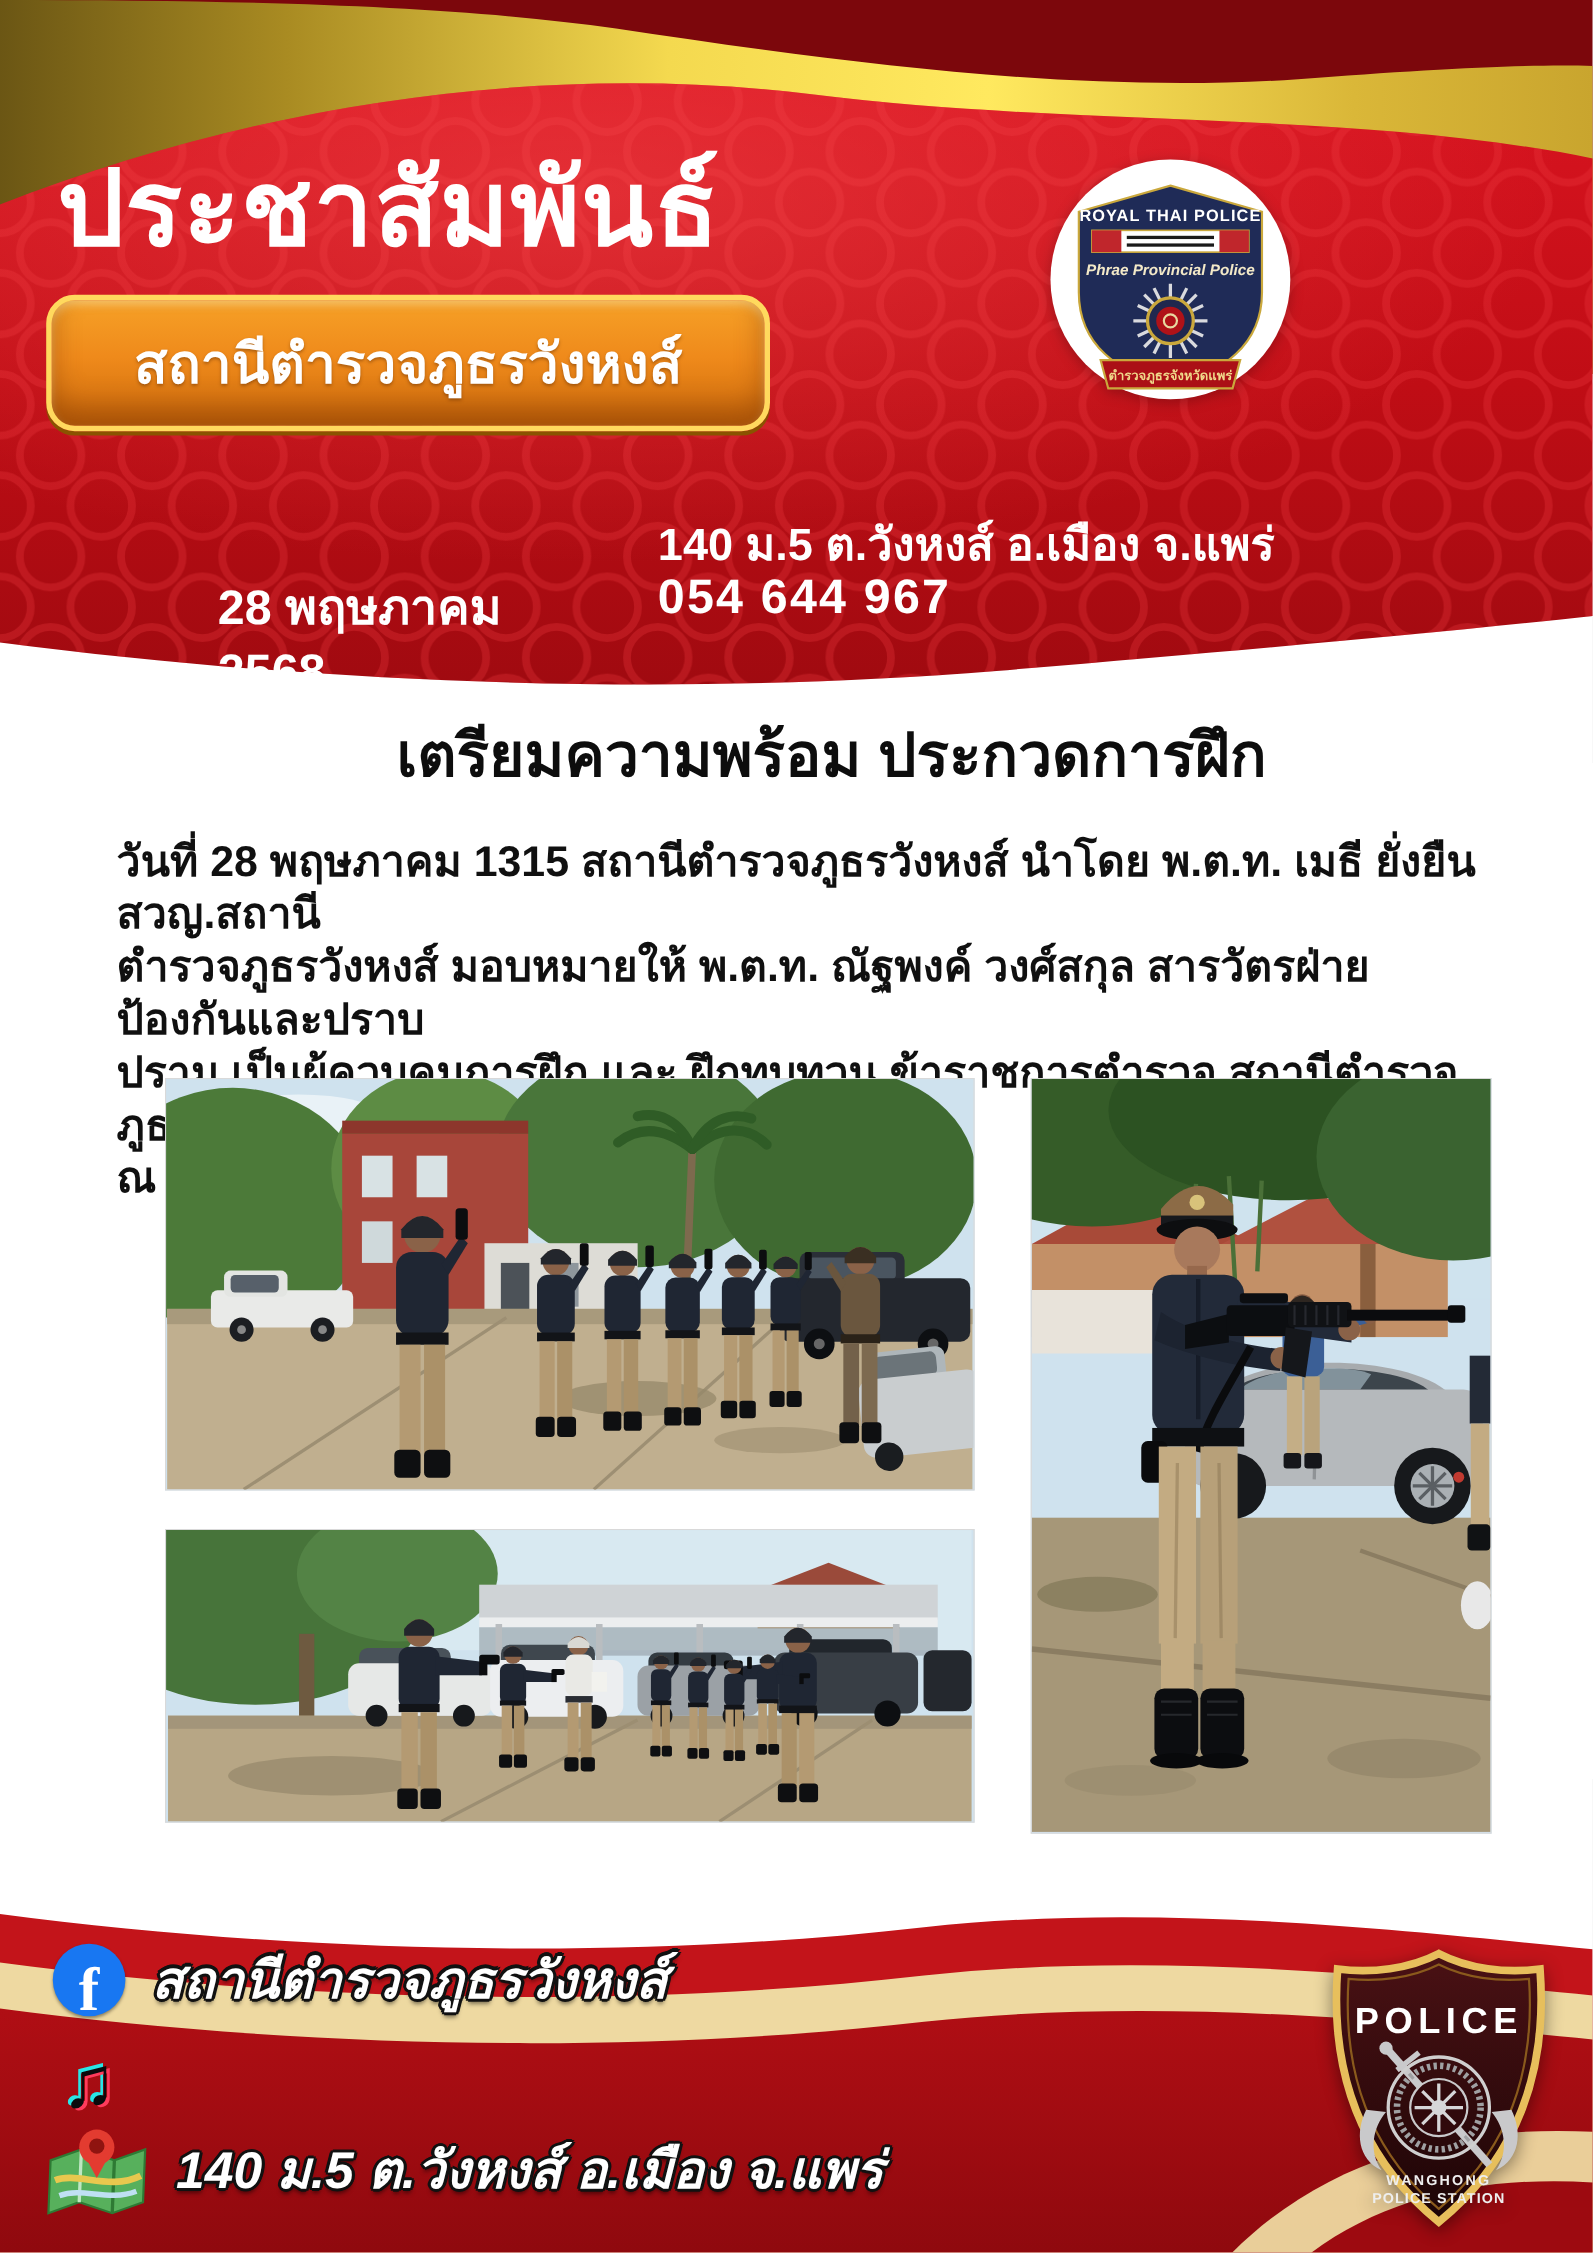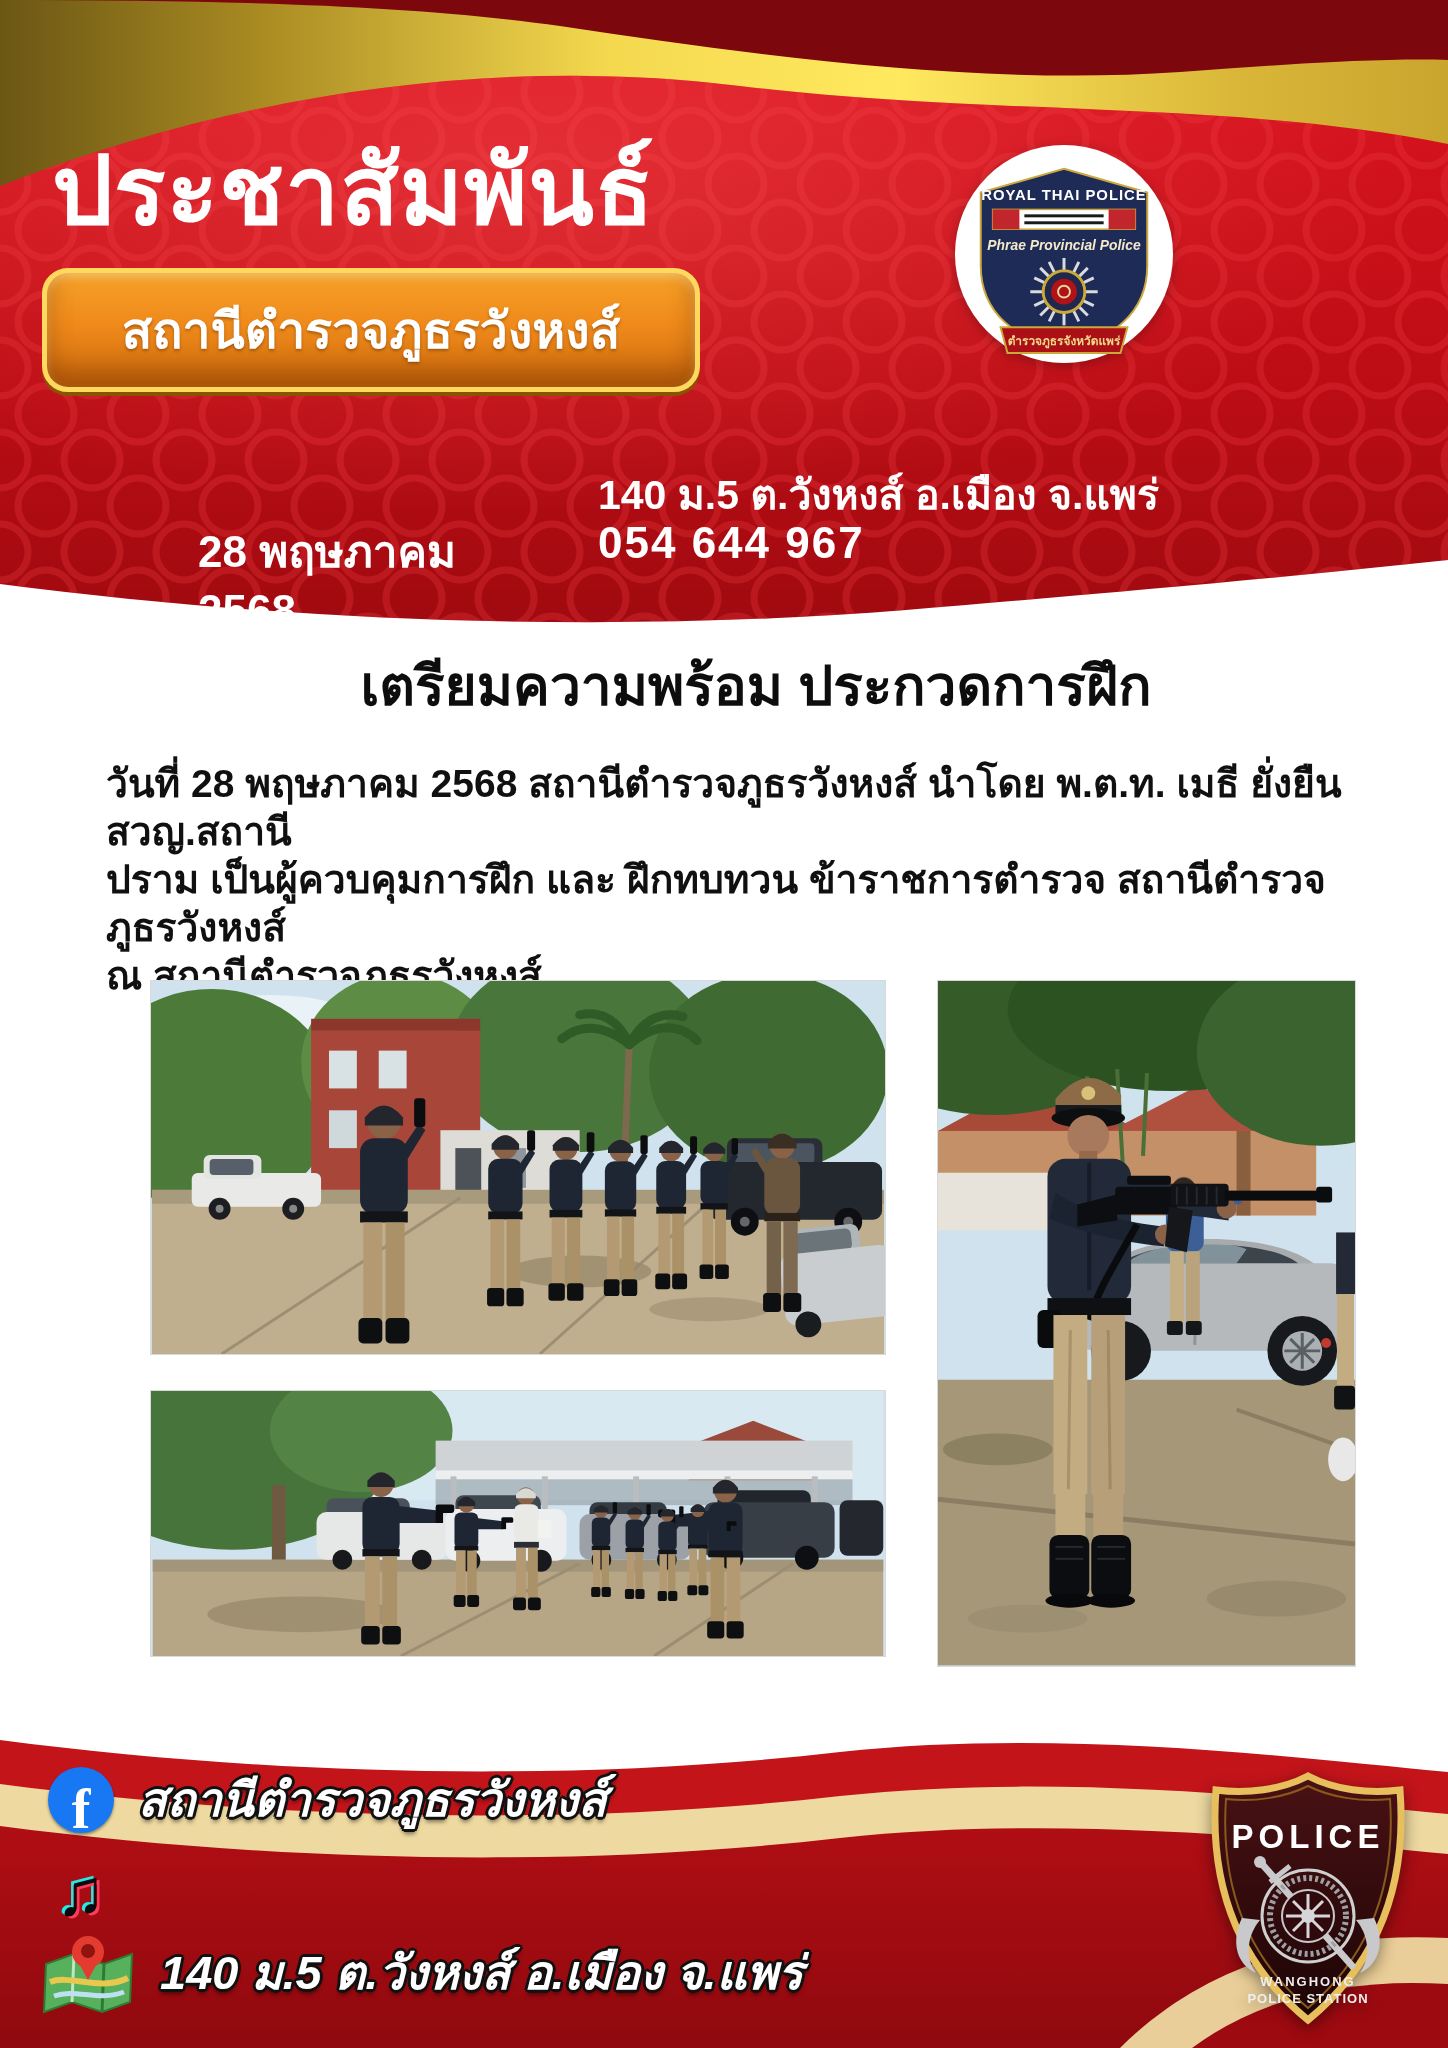--- a/index.html
+++ b/index.html
@@ -161,21 +161,22 @@
     <path d="M48,186 L176,186 L169,212 L55,212 Z" fill="#ab1016" stroke="#caa83c" stroke-width="2"></path>
     <text x="112" y="204" text-anchor="middle" font-size="12" font-weight="700" fill="#f0d98a">ตำรวจภูธรจังหวัดแพร่</text>
   </svg>
 
   <div class="hero-date">28 พฤษภาคม 2568</div>
   <div class="hero-address">140 ม.5 ต.วังหงส์ อ.เมือง จ.แพร่</div>
   <div class="hero-phone">054 644 967</div>
 
   <div class="article-title">เตรียมความพร้อม ประกวดการฝึก</div>
   <div class="article-body">
-    <div>วันที่ 28 พฤษภาคม 2568 สถานีตำรวจภูธรวังหงส์ นำโดย พ.ต.ท.  เมธี ยั่งยืน สวญ.สถานี</div>
+    <div>วันที่ 28 พฤษภาคม 1315 สถานีตำรวจภูธรวังหงส์ นำโดย พ.ต.ท.  เมธี ยั่งยืน สวญ.สถานี</div>
+    <div>ตำรวจภูธรวังหงส์ มอบหมายให้ พ.ต.ท. ณัฐพงค์ วงศ์สกุล สารวัตรฝ่ายป้องกันและปราบ</div>
     <div>ปราม เป็นผู้ควบคุมการฝึก และ ฝึกทบทวน ข้าราชการตำรวจ สถานีตำรวจภูธรวังหงส์</div>
     <div>ณ สถานีตำรวจภูธรวังหงส์</div>
   </div>
 
   <svg class="photo photo1" viewBox="0 0 736 375" xmlns:xlink="http://www.w3.org/1999/xlink">
     <rect width="736" height="210" fill="#cfe2ee"></rect>
     <ellipse cx="600" cy="42" rx="95" ry="24" fill="#e9f2f7"></ellipse>
     <ellipse cx="120" cy="34" rx="75" ry="20" fill="#e9f2f7"></ellipse>
     <ellipse cx="60" cy="120" rx="125" ry="112" fill="#4c7a39"></ellipse>
     <ellipse cx="250" cy="82" rx="100" ry="90" fill="#5d8c44"></ellipse>

